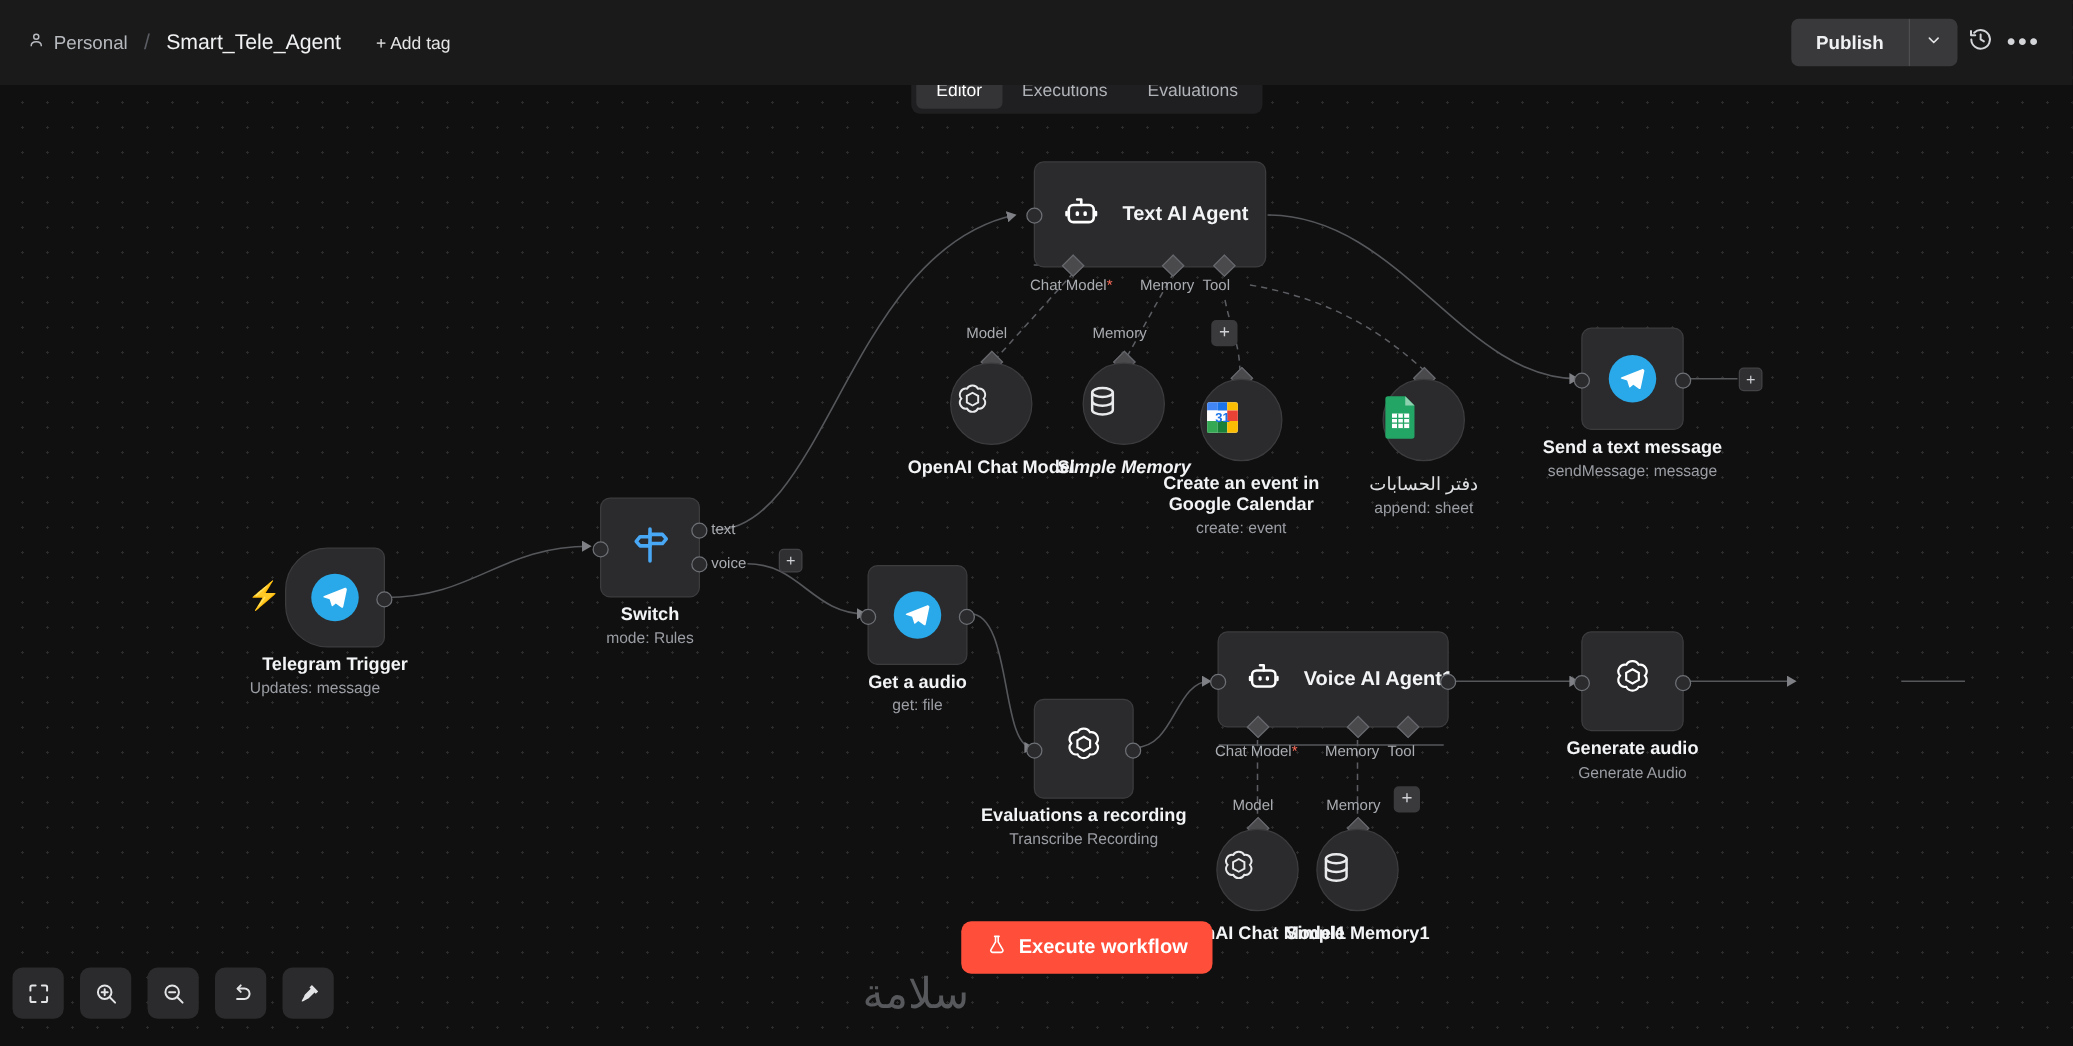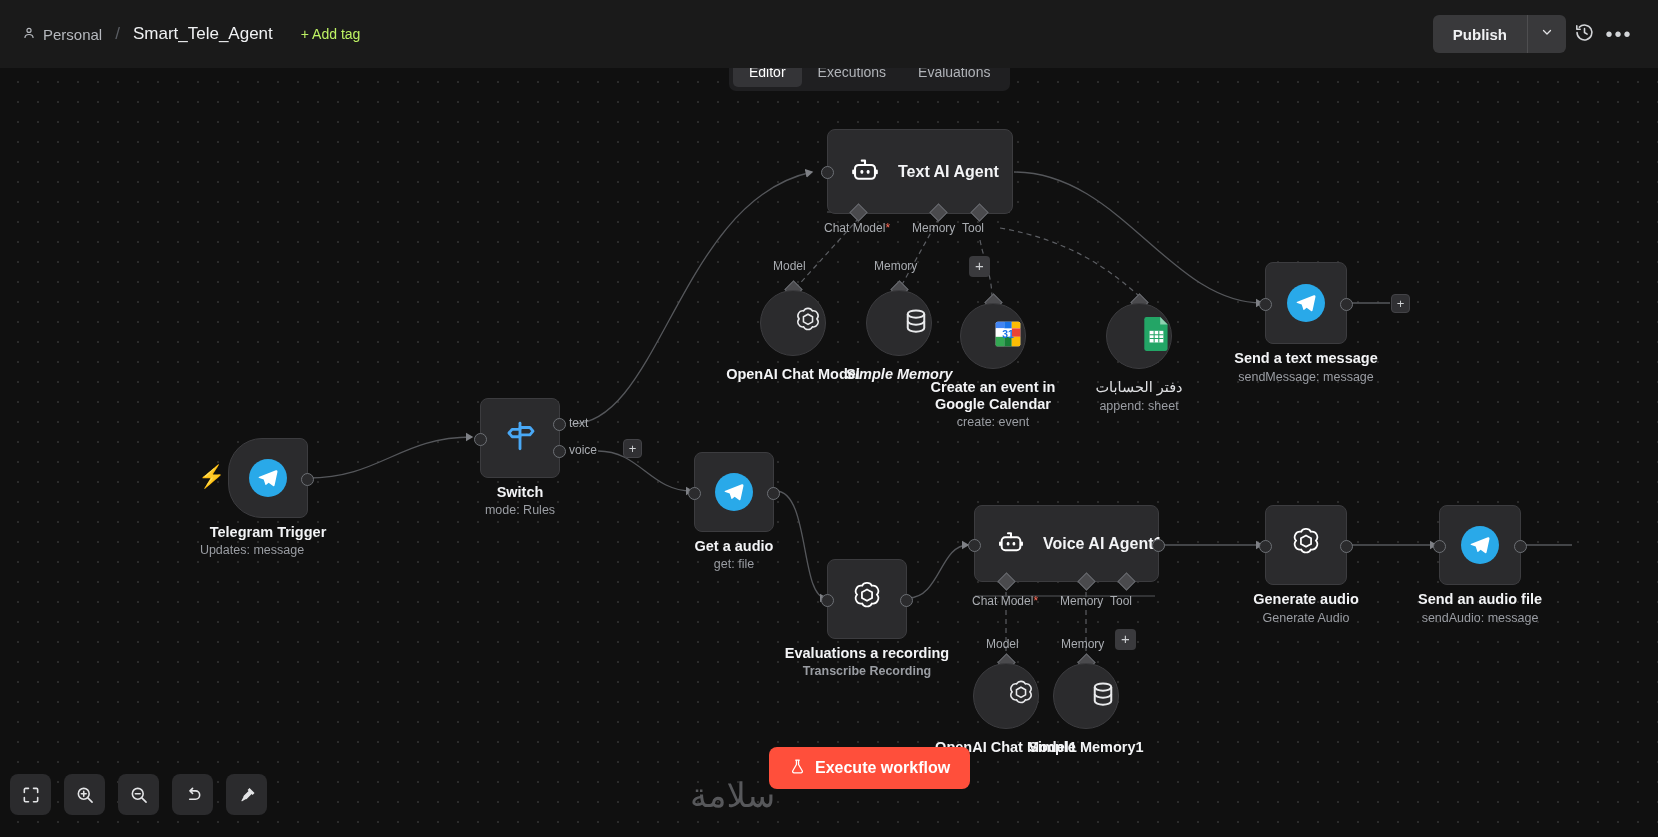--- a/index.html
+++ b/index.html
@@ -27,21 +27,21 @@
     display: flex; align-items: center;
     padding: 0 22px;
     z-index: 40;
   }
   .crumb-person {
     display: flex; align-items: center; gap: 7px;
     color: #b6b9be; font-size: 15px;
   }
   .crumb-sep { color: #5a5d63; font-size: 17px; margin: 0 13px; }
   .crumb-name { color: #f0f1f3; font-size: 17px; }
-  .add-tag { color: #bef264; font-size: 14px; margin-left: 28px; cursor: pointer; }
+  .add-tag { color: #e5e5e5; font-size: 14px; margin-left: 28px; cursor: pointer; }
   .hdr-right { margin-left: auto; display: flex; align-items: center; gap: 1px; }
   .publish-group { display: flex; background: #39393b; border-radius: 6px; overflow: hidden; height: 38px; }
   .publish-main {
     display: flex; align-items: center; padding: 0 20px;
     color: #f0f1f3; font-size: 15px; font-weight: bold; cursor: pointer;
   }
   .publish-div { width: 1px; background: #4e4e50; }
   .publish-arrow { display: flex; align-items: center; justify-content: center; width: 38px; cursor: pointer; }
   .hdr-icon-btn {
     width: 34px; height: 34px; display: flex; align-items: center; justify-content: center;
@@ -86,21 +86,21 @@
     background: #2b2b2d; border: 1.6px solid #6d7075;
   }
   .port-label {
     position: absolute; font-size: 12px; color: #a9acb1; white-space: nowrap;
   }
 
   
   .subnode {
     position: absolute; width: 66px; height: 66px; border-radius: 50%;
     background: #2b2b2d; border: 1px solid #3c3c3f;
-    display: flex; align-items: center; justify-content: flex-end;
+    display: flex; align-items: center; justify-content: flex-start;
   }
   .diamond {
     position: absolute; width: 13px; height: 13px; background: #4a4a4d;
     border: 1px solid #66686d; transform: rotate(45deg);
   }
   .conn-label { position: absolute; font-size: 12px; color: #a9acb1; white-space: nowrap; }
   .req-star { color: #ff6d5a; }
 
   .plus-btn {
     position: absolute; width: 21px; height: 21px; border-radius: 4px;
@@ -123,21 +123,21 @@
 
   
   #toolbar { position: absolute; left: 10px; bottom: 22px; display: flex; gap: 13px; z-index: 30; }
   .tb-btn {
     width: 41px; height: 41px; border-radius: 8px; background: #2b2b2d;
     display: flex; align-items: center; justify-content: center; cursor: pointer;
     color: #e3e4e6;
   }
 
   #exec-btn {
-    position: absolute; left: 769px; bottom: 48px;
+    position: absolute; left: 769px; bottom: 58px;
     background: #ff4f3b; color: #fff; border-radius: 8px;
     height: 42px; display: flex; align-items: center; gap: 9px;
     padding: 0 20px; font-size: 16px; font-weight: bold; cursor: pointer; z-index: 30;
   }
 
   #watermark {
     position: absolute; left: 690px; bottom: 22px; z-index: 25;
     color: #57585b; font-size: 34px; letter-spacing: 1px; pointer-events: none;
   }
 </style>
@@ -354,21 +354,21 @@
       <span>
         <svg width="38" height="38" viewBox="0 0 24 24" fill="none" stroke="#fff" stroke-width="1.1">
           <path d="M12 3.1a3.4 3.4 0 0 1 3.1 1.8 3.4 3.4 0 0 1 3.6 1.7 3.4 3.4 0 0 1-.4 3.9 3.4 3.4 0 0 1 .4 3.9 3.4 3.4 0 0 1-3.6 1.7A3.4 3.4 0 0 1 12 18a3.4 3.4 0 0 1-3.1-1.9 3.4 3.4 0 0 1-3.6-1.7 3.4 3.4 0 0 1 .4-3.9 3.4 3.4 0 0 1-.4-3.9A3.4 3.4 0 0 1 8.9 4.9 3.4 3.4 0 0 1 12 3.1z"></path>
           <path d="M12 7.2 15.2 9v3.6L12 14.4 8.8 12.6V9z"></path>
         </svg>
       </span>
       <div class="port" style="left:-7px; top:34px;"></div>
       <div class="port" style="right:-7px; top:34px;"></div>
     </div>
     <div class="node-title" style="left:40px; top:86px;">Evaluations a recording</div>
-    <div class="node-sub" style="left:40px; top:105px;font-weight:bold;">Transcribe Recording</div>
+    <div class="node-sub" style="left:40px; top:105px;">Transcribe Recording</div>
   </div>
 
   <div class="node" style="left:974px; top:505px;">
     <div class="node-box agent" style="width:185px; height:77px;">
       <span>
         <svg width="28" height="28" viewBox="0 0 24 24" fill="none" stroke="#fff" stroke-width="1.7" stroke-linecap="round" stroke-linejoin="round">
           <rect x="4" y="8" width="16" height="11" rx="3"></rect>
           <path d="M12 8V4.5M12 4.5h-2.6"></path>
           <rect x="8.4" y="12" width="2.2" height="3" rx="1" fill="#fff" stroke="none"></rect>
           <rect x="13.4" y="12" width="2.2" height="3" rx="1" fill="#fff" stroke="none"></rect>
@@ -425,33 +425,20 @@
           <path d="M12 7.2 15.2 9v3.6L12 14.4 8.8 12.6V9z"></path>
         </svg>
       </span>
       <div class="port" style="left:-7px; top:34px;"></div>
       <div class="port" style="right:-7px; top:34px;"></div>
     </div>
     <div class="node-title" style="left:41px; top:86px;">Generate audio</div>
     <div class="node-sub" style="left:41px; top:106px;">Generate Audio</div>
   </div>
 
-  <div class="node" style="left:1439px; top:505px;">
-    <div class="node-box" style="width:82px; height:80px;">
-      <span class="tg-icon">
-        <svg width="22" height="22" viewBox="0 0 24 24">
-            <path d="M21.3 3.3 2.5 10.6c-1 .4-1 1.2 0 1.5l4.8 1.5 1.8 5.5c.2.6.4.8 1 .3l2.6-2.1 4.8 3.5c.9.5 1.5.2 1.7-.8l3.1-14.6c.3-1.2-.4-1.8-1-1.5z" fill="#fff"></path>
-          </svg>
-      </span>
-      <div class="port" style="left:-7px; top:34px;"></div>
-      <div class="port" style="right:-7px; top:34px;"></div>
-    </div>
-    <div class="node-title" style="left:41px; top:86px;">Send an audio file</div>
-    <div class="node-sub" style="left:41px; top:106px;">sendAudio: message</div>
-  </div>
 
   <div id="watermark">سلامة</div>
 
   <div id="exec-btn">
     <span>
       <svg width="17" height="17" viewBox="0 0 24 24" fill="none" stroke="#fff" stroke-width="1.8" stroke-linecap="round" stroke-linejoin="round">
         <path d="M9.5 3h5M10.5 3v6.2L5.4 18a2 2 0 0 0 1.7 3h9.8a2 2 0 0 0 1.7-3l-5.1-8.8V3"></path>
       </svg>
     </span>
     <span>Execute workflow</span>

